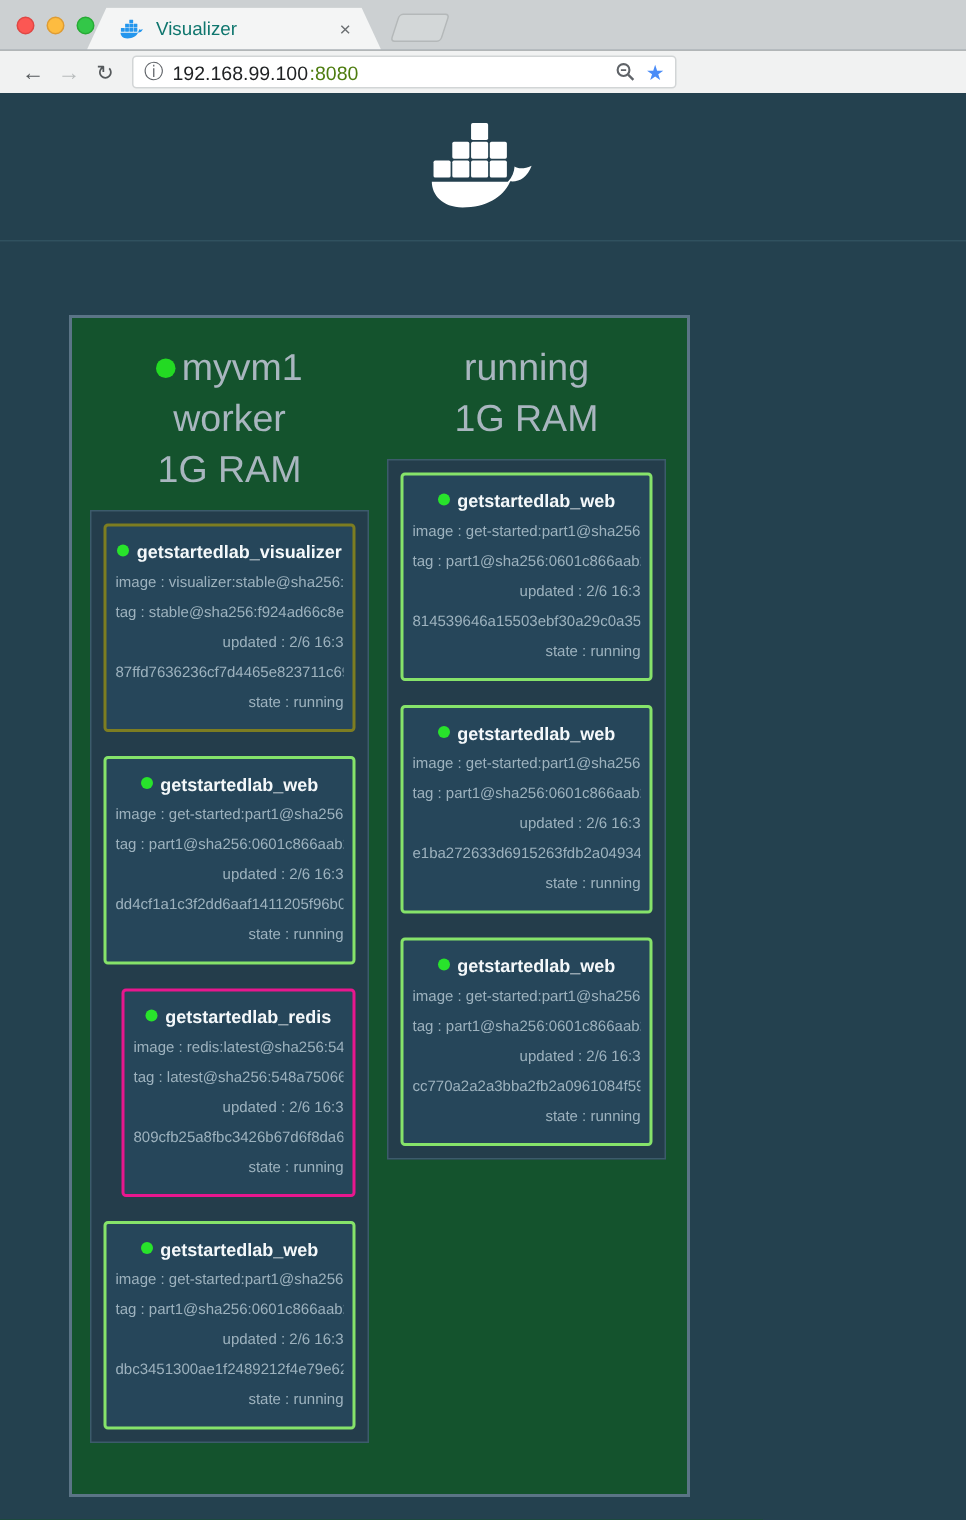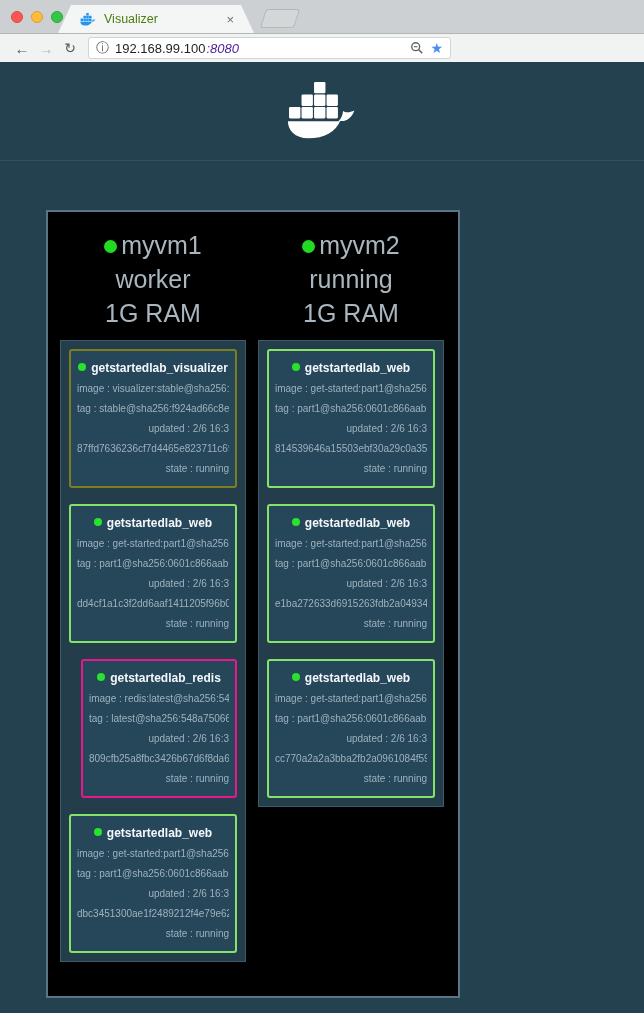--- a/index.html
+++ b/index.html
@@ -18,21 +18,21 @@
   .light.yellow { background:#fdbc40; border:1px solid #de9c34; }
   .light.green { background:#33c748; border:1px solid #27aa35; }
 
   .tab {
     position:absolute; left:58px; top:5px; width:196px; height:28px;
     background:#f4f5f5;
     clip-path: polygon(0 100%, 13px 0, calc(100% - 13px) 0, 100% 100%);
     display:flex; align-items:center; padding:0 20px 0 22px;
   }
   .tab-fav { width:16px; height:13px; flex:0 0 auto; color:#2496ed; }
-  .tab-title { flex:1; margin-left:8px; font-size:12.5px; color:#4d7c0f; white-space:nowrap; overflow:hidden; }
+  .tab-title { flex:1; margin-left:8px; font-size:12.5px; color:#0f766e; white-space:nowrap; overflow:hidden; }
   .tab-close { font-size:13px; color:#6b6f72; margin-left:6px; cursor:default; }
   .newtab {
     position:absolute; left:263px; top:9px; width:34px; height:19px;
     background:#d3d7d8; border:1px solid #b4b8b9; border-radius:3px;
     transform: skewX(-18deg);
   }
 
   .toolbar {
     height:29px; background:#f1f2f2; border-top:1px solid #b2b6b7;
     display:flex; align-items:center; padding:0 0 0 10px;
@@ -40,36 +40,36 @@
   .nav-btn { width:24px; text-align:center; font-size:15px; color:#55595c; }
   .nav-btn.disabled { color:#b8bcbd; }
   .nav-btn.reload { font-size:14px; }
   .omnibox {
     margin-left:6px; width:363px; height:22px; background:#ffffff;
     border:1px solid #d2d5d6; border-radius:3px;
     display:flex; align-items:center; padding:0 7px; gap:6px;
   }
   .info-glyph { font-size:13px; color:#5f6368; }
   .url { font-size:13px; color:#1f2123; white-space:nowrap; }
-  .url-port { font-size:13px; color:#4c1d95;font-style:italic; }
+  .url-port { font-size:13px; color:#4d7c0f; }
   .omni-spacer { flex:1; }
   .zoom-ic { width:14px; height:14px; color:#5f6368; }
   .star-glyph { font-size:14px; color:#4a8cf7; line-height:1; }
 
   
   .site-header {
     height:99px; background:#24414f; border-bottom:1px solid #30515f;
     display:flex; align-items:center; justify-content:center;
   }
   .logo { width:80px; height:58px; color:#ffffff; }
 
   .stage { padding:49px 0 0 46px; }
   .panel {
     width:414px; height:788px;
-    background:#000000; border:2px solid #5b7486;
+    background:#14532d; border:2px solid #5b7486;
     display:flex; gap:12px; padding:12px 12px 0 12px;
   }
   .node { width:186px; display:flex; flex-direction:column; }
   .node-head {
     text-align:center; color:#a9b6bf; font-size:25px; line-height:34px;
     padding:4px 0 10px 0;
   }
   .node-dot { display:inline-block; width:13px; height:13px; border-radius:50%; margin-right:4px; vertical-align:1px; }
   .tasks {
     background:#243d4b; border:1px solid #3c5b6b;
@@ -202,23 +202,20 @@
             <div class="task-line mid">updated : 2/6 16:3</div>
             <div class="task-line long">dbc3451300ae1f2489212f4e79e6222</div>
             <div class="task-line mid">state : running</div>
           </div>
 
         </div>
       </div>
 
       <div class="node">
         <div class="node-head">
-          <div>
-            <span class="node-dot" style="background-color: rgb(35, 218, 35);"></span><span>myvm2</span>
-          </div>
           <div>running</div>
           <div>1G RAM</div>
         </div>
         <div class="tasks">
 
           <div class="task" style="border-color: rgb(134, 227, 106);">
             <div class="task-title"><span class="task-dot" style="background-color: rgb(40, 227, 43);"></span><span>getstartedlab_web</span></div>
             <div class="task-line long">image : get-started:part1@sha256:06</div>
             <div class="task-line long">tag : part1@sha256:0601c866aab2a</div>
             <div class="task-line mid">updated : 2/6 16:3</div>

